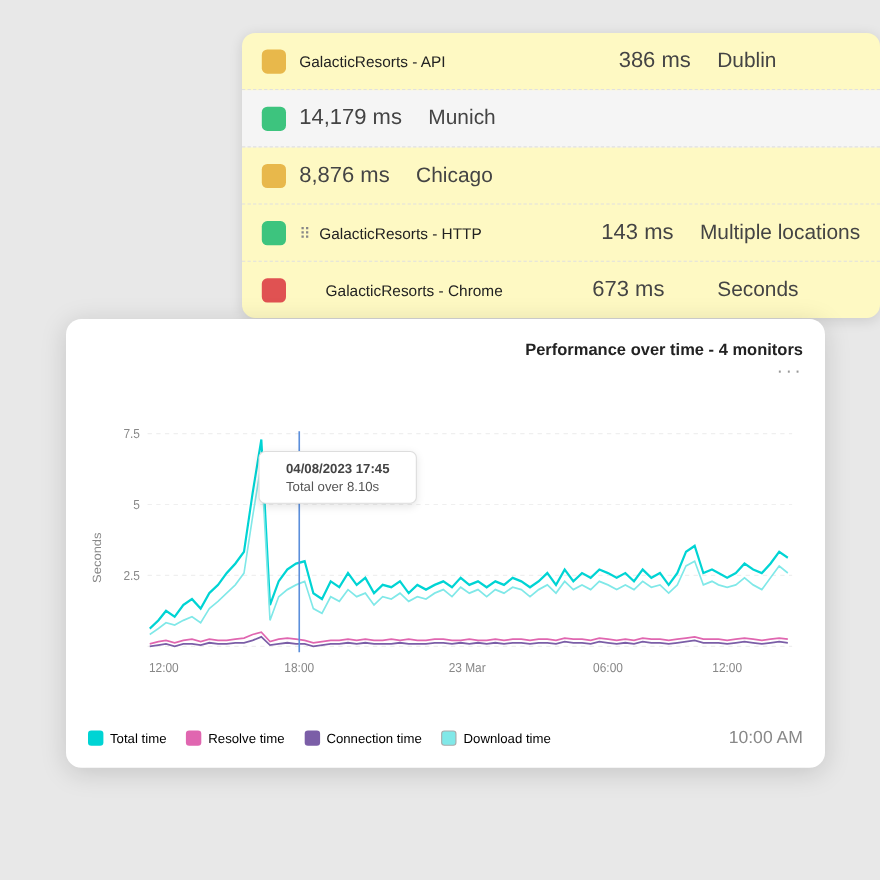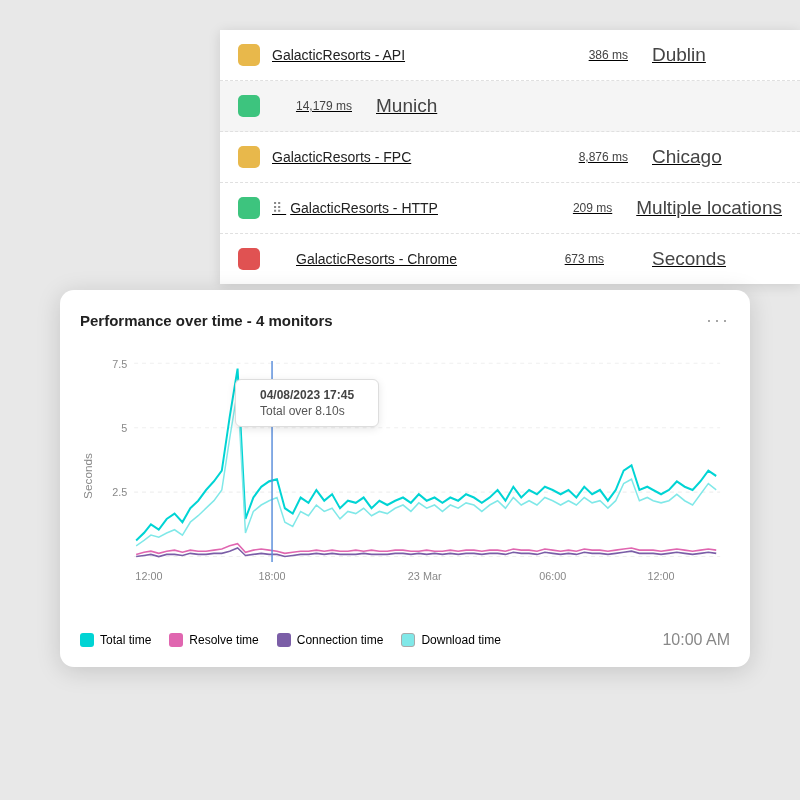--- a/index.html
+++ b/index.html
@@ -11,25 +11,24 @@
       position: relative;
       overflow: hidden;
     }
 
     
     .monitor-list-card {
       position: absolute;
       top: 30px;
       left: 220px;
       right: 0px;
-      background: #ffffff;
-      border-radius: 0;
+      background: #fef9c3;
+      border-radius: 12px;
       box-shadow: 0 2px 12px rgba(0,0,0,0.12);
       overflow: hidden;
-      text-decoration: underline;
     }
 
     .monitor-row {
       display: flex;
       align-items: center;
       padding: 14px 18px;
       border-bottom: 1.5px dashed #e0e0e0;
       gap: 12px;
     }
     .monitor-row:last-child {
@@ -55,21 +54,21 @@
       font-size: 14px;
       color: #222;
       font-weight: 400;
     }
     .monitor-name .icon-prefix {
       color: #888;
       margin-right: 4px;
     }
 
     .monitor-time {
-      font-size: 12px;
+      font-size: 20px;
       color: #444;
       min-width: 80px;
       text-align: right;
     }
     .monitor-location {
       font-size: 19px;
       color: #444;
       min-width: 130px;
       text-align: left;
       margin-left: 12px;
@@ -83,21 +82,23 @@
       right: 50px;
       background: #fff;
       border-radius: 14px;
       box-shadow: 0 4px 24px rgba(0,0,0,0.15);
       padding: 20px 20px 18px 20px;
     }
 
     .perf-header {
       display: flex;
       justify-content: space-between;
-      align-items: center;
+      align-items: flex-end;
+      margin-bottom: 14px;
+      flex-direction: column;
     }
     .perf-title {
       font-size: 15px;
       font-weight: 600;
       color: #222;
     }
     .perf-menu {
       font-size: 18px;
       color: #999;
       letter-spacing: 2px;
@@ -192,28 +193,27 @@
     <span class="monitor-time">386 ms</span>
     <span class="monitor-location">Dublin</span>
   </div>
   <div class="monitor-row highlighted">
     <div class="status-dot dot-green"></div>
     <span class="monitor-time">14,179 ms</span>
     <span class="monitor-location">Munich</span>
   </div>
   <div class="monitor-row">
     <div class="status-dot dot-yellow"></div>
-    <span class="monitor-name">GalacticResorts - FPC</span>
     <span class="monitor-time">8,876 ms</span>
     <span class="monitor-location">Chicago</span>
   </div>
   <div class="monitor-row">
     <div class="status-dot dot-green"></div>
     <span class="monitor-name"><span class="icon-prefix">⠿ </span>GalacticResorts - HTTP</span>
-    <span class="monitor-time">209 ms</span>
+    <span class="monitor-time">143 ms</span>
     <span class="monitor-location">Multiple locations</span>
   </div>
   <div class="monitor-row">
     <div class="status-dot dot-red"></div>
     <span class="monitor-name">GalacticResorts - Chrome</span>
     <span class="monitor-time">673 ms</span>
     <span class="monitor-location">Seconds</span>
   </div>
 </div>
 

